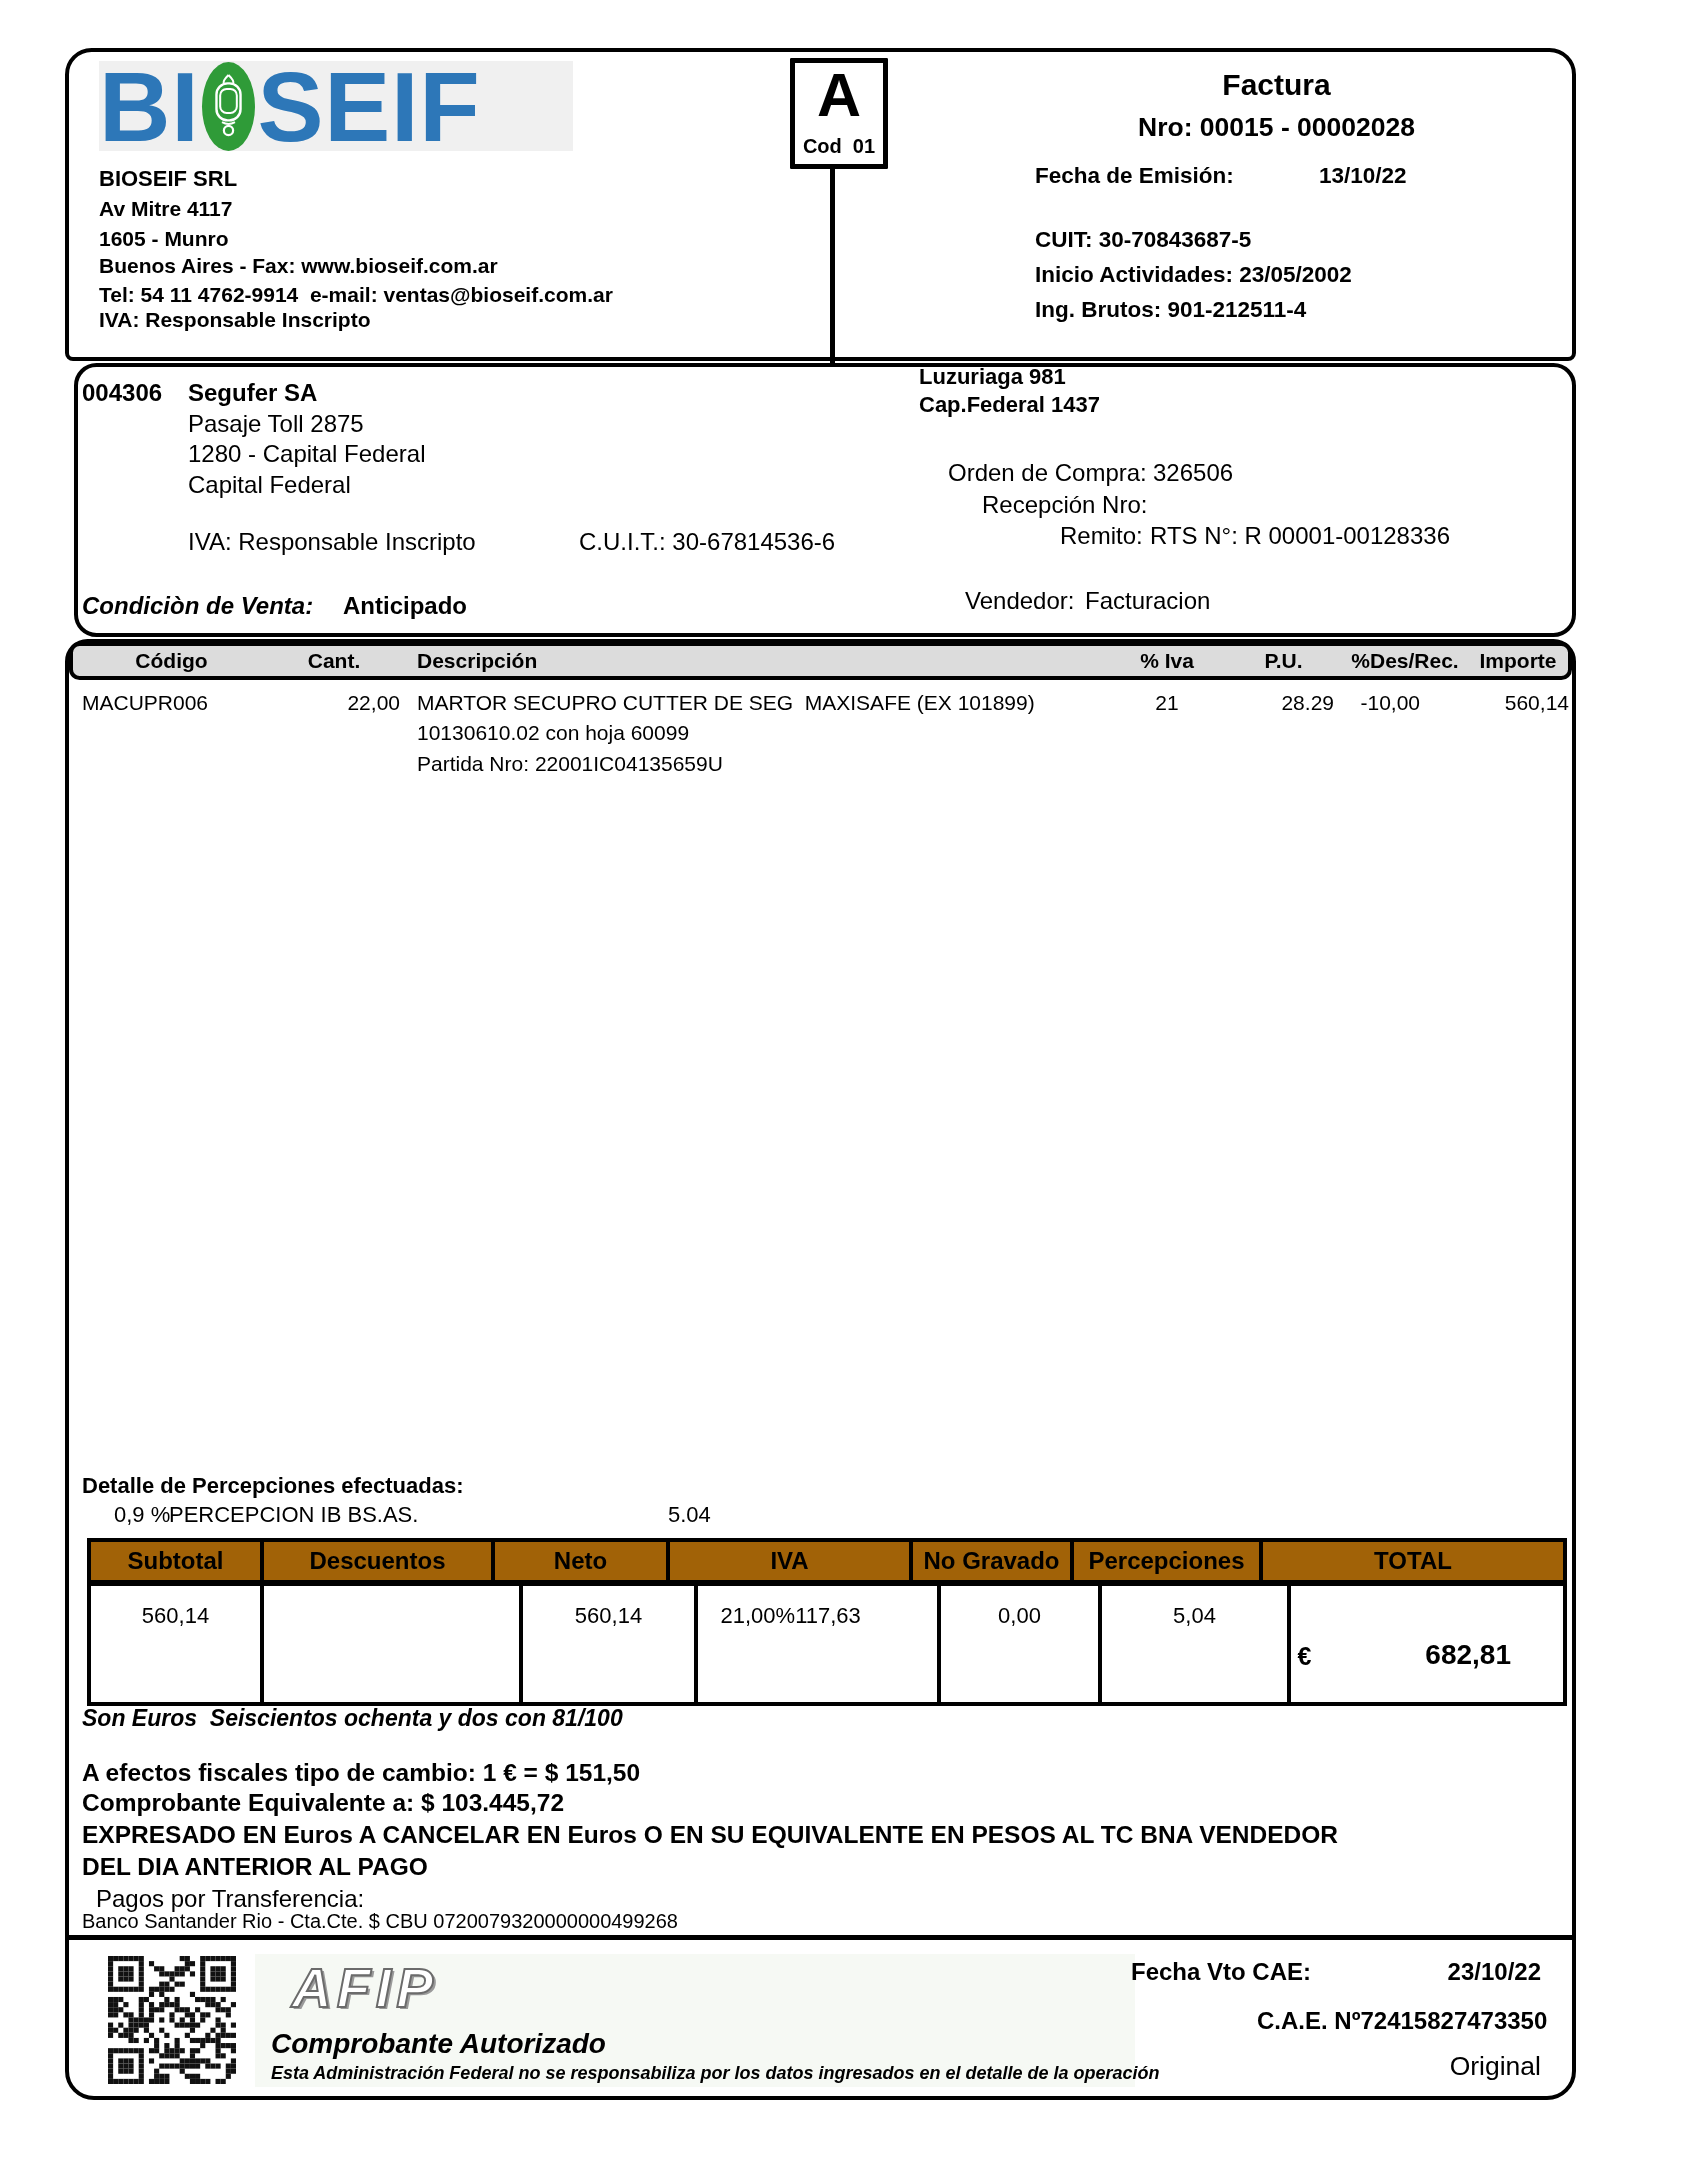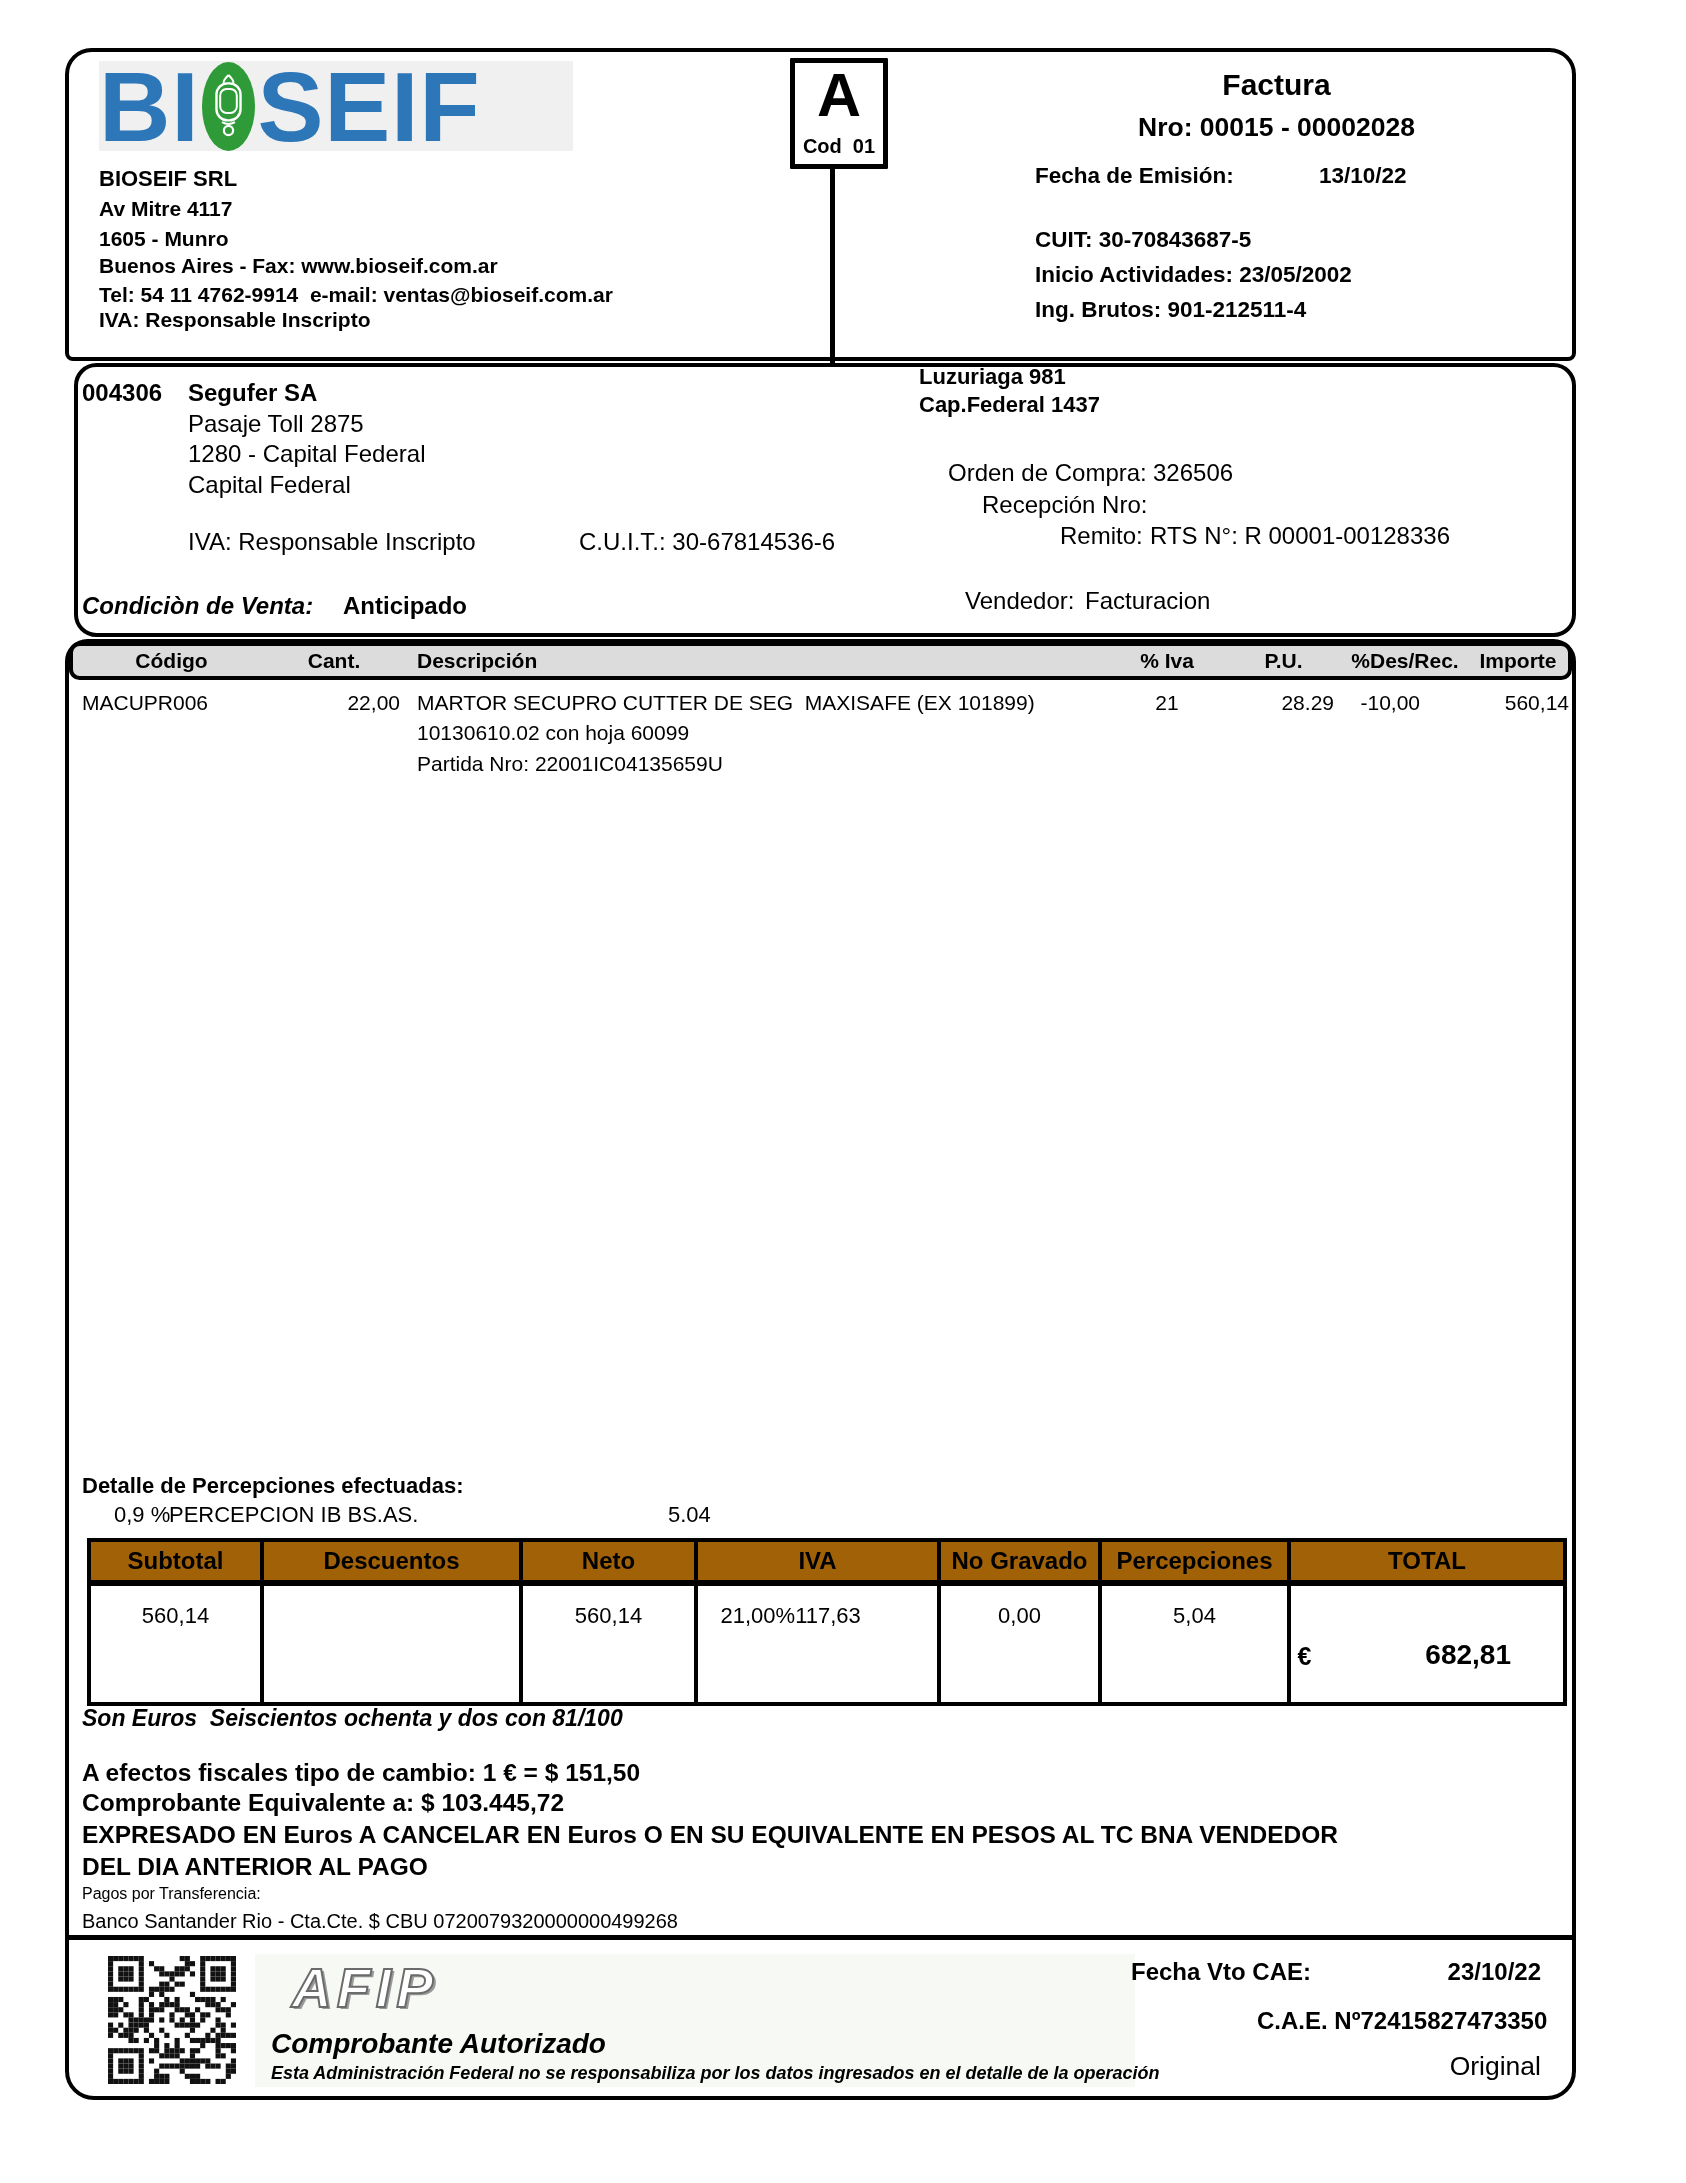--- a/index.html
+++ b/index.html
@@ -117,21 +117,21 @@
   <span class="t b" style="left:82px;top:1474px;font-size:22px;">Detalle de Percepciones efectuadas:</span>
   <span class="t" style="left:114px;top:1503px;font-size:22px;">0,9 %</span>
   <span class="t" style="left:169px;top:1503px;font-size:22px;">PERCEPCION IB BS.AS.</span>
   <span class="t" style="left:668px;top:1503px;font-size:22px;">5.04</span>
 
   <div class="tt">
     <div class="tt-row tt-hdr">
       <div class="tt-cell tt-h" style="width:173px;">
           <span>Subtotal</span>
         </div>
-      <div class="tt-cell tt-h" style="width:259px;text-align:center;">
+      <div class="tt-cell tt-h" style="width:231px;text-align:center;">
           <span>Descuentos</span>
         </div>
       <div class="tt-cell tt-h" style="width:175px;">
           <span>Neto</span>
         </div>
       <div class="tt-cell tt-h" style="width:243px;">
           <span>IVA</span>
         </div>
       <div class="tt-cell tt-h" style="width:161px;">
           <span>No Gravado</span>
@@ -171,21 +171,21 @@
       </div>
     </div>
   </div>
 
   <span class="t b i" style="left:82px;top:1706px;font-size:23px;">Son Euros  Seiscientos ochenta y dos con 81/100</span>
 
   <span class="t b" style="left:82px;top:1760px;font-size:24.5px;">A efectos fiscales tipo de cambio: 1 € = $ 151,50</span>
   <span class="t b" style="left:82px;top:1790px;font-size:24.5px;">Comprobante Equivalente a: $ 103.445,72</span>
   <span class="t b" style="left:82px;top:1822px;font-size:24.5px;">EXPRESADO EN Euros A CANCELAR EN Euros O EN SU EQUIVALENTE EN PESOS AL TC BNA VENDEDOR</span>
   <span class="t b" style="left:82px;top:1854px;font-size:24.5px;">DEL DIA ANTERIOR AL PAGO</span>
-  <span class="t" style="left:82px;top:1886px;font-size:16px;">Pagos por Transferencia:</span>
+  <span class="t" style="left:96px;top:1886px;font-size:24px;">Pagos por Transferencia:</span>
   <span class="t" style="left:82px;top:1911px;font-size:20px;">Banco Santander Rio - Cta.Cte. $ CBU 0720079320000000499268</span>
 
   <div class="hline" style="left:65px;top:1935px;width:1511px;height:5.3px;"></div>
 
   <div id="qrbox" style="position:absolute;left:108px;top:1956px;width:128px;height:128px;"><svg width="128" height="128" viewBox="0 0 194 194">
         <rect width="194" height="194" fill="#fff"></rect>
         <rect x="0.00" y="0.00" width="7.76" height="7.76" fill="#111"></rect>
         <rect x="7.76" y="0.00" width="7.76" height="7.76" fill="#111"></rect>
         <rect x="15.52" y="0.00" width="7.76" height="7.76" fill="#111"></rect>
         <rect x="23.28" y="0.00" width="7.76" height="7.76" fill="#111"></rect>

